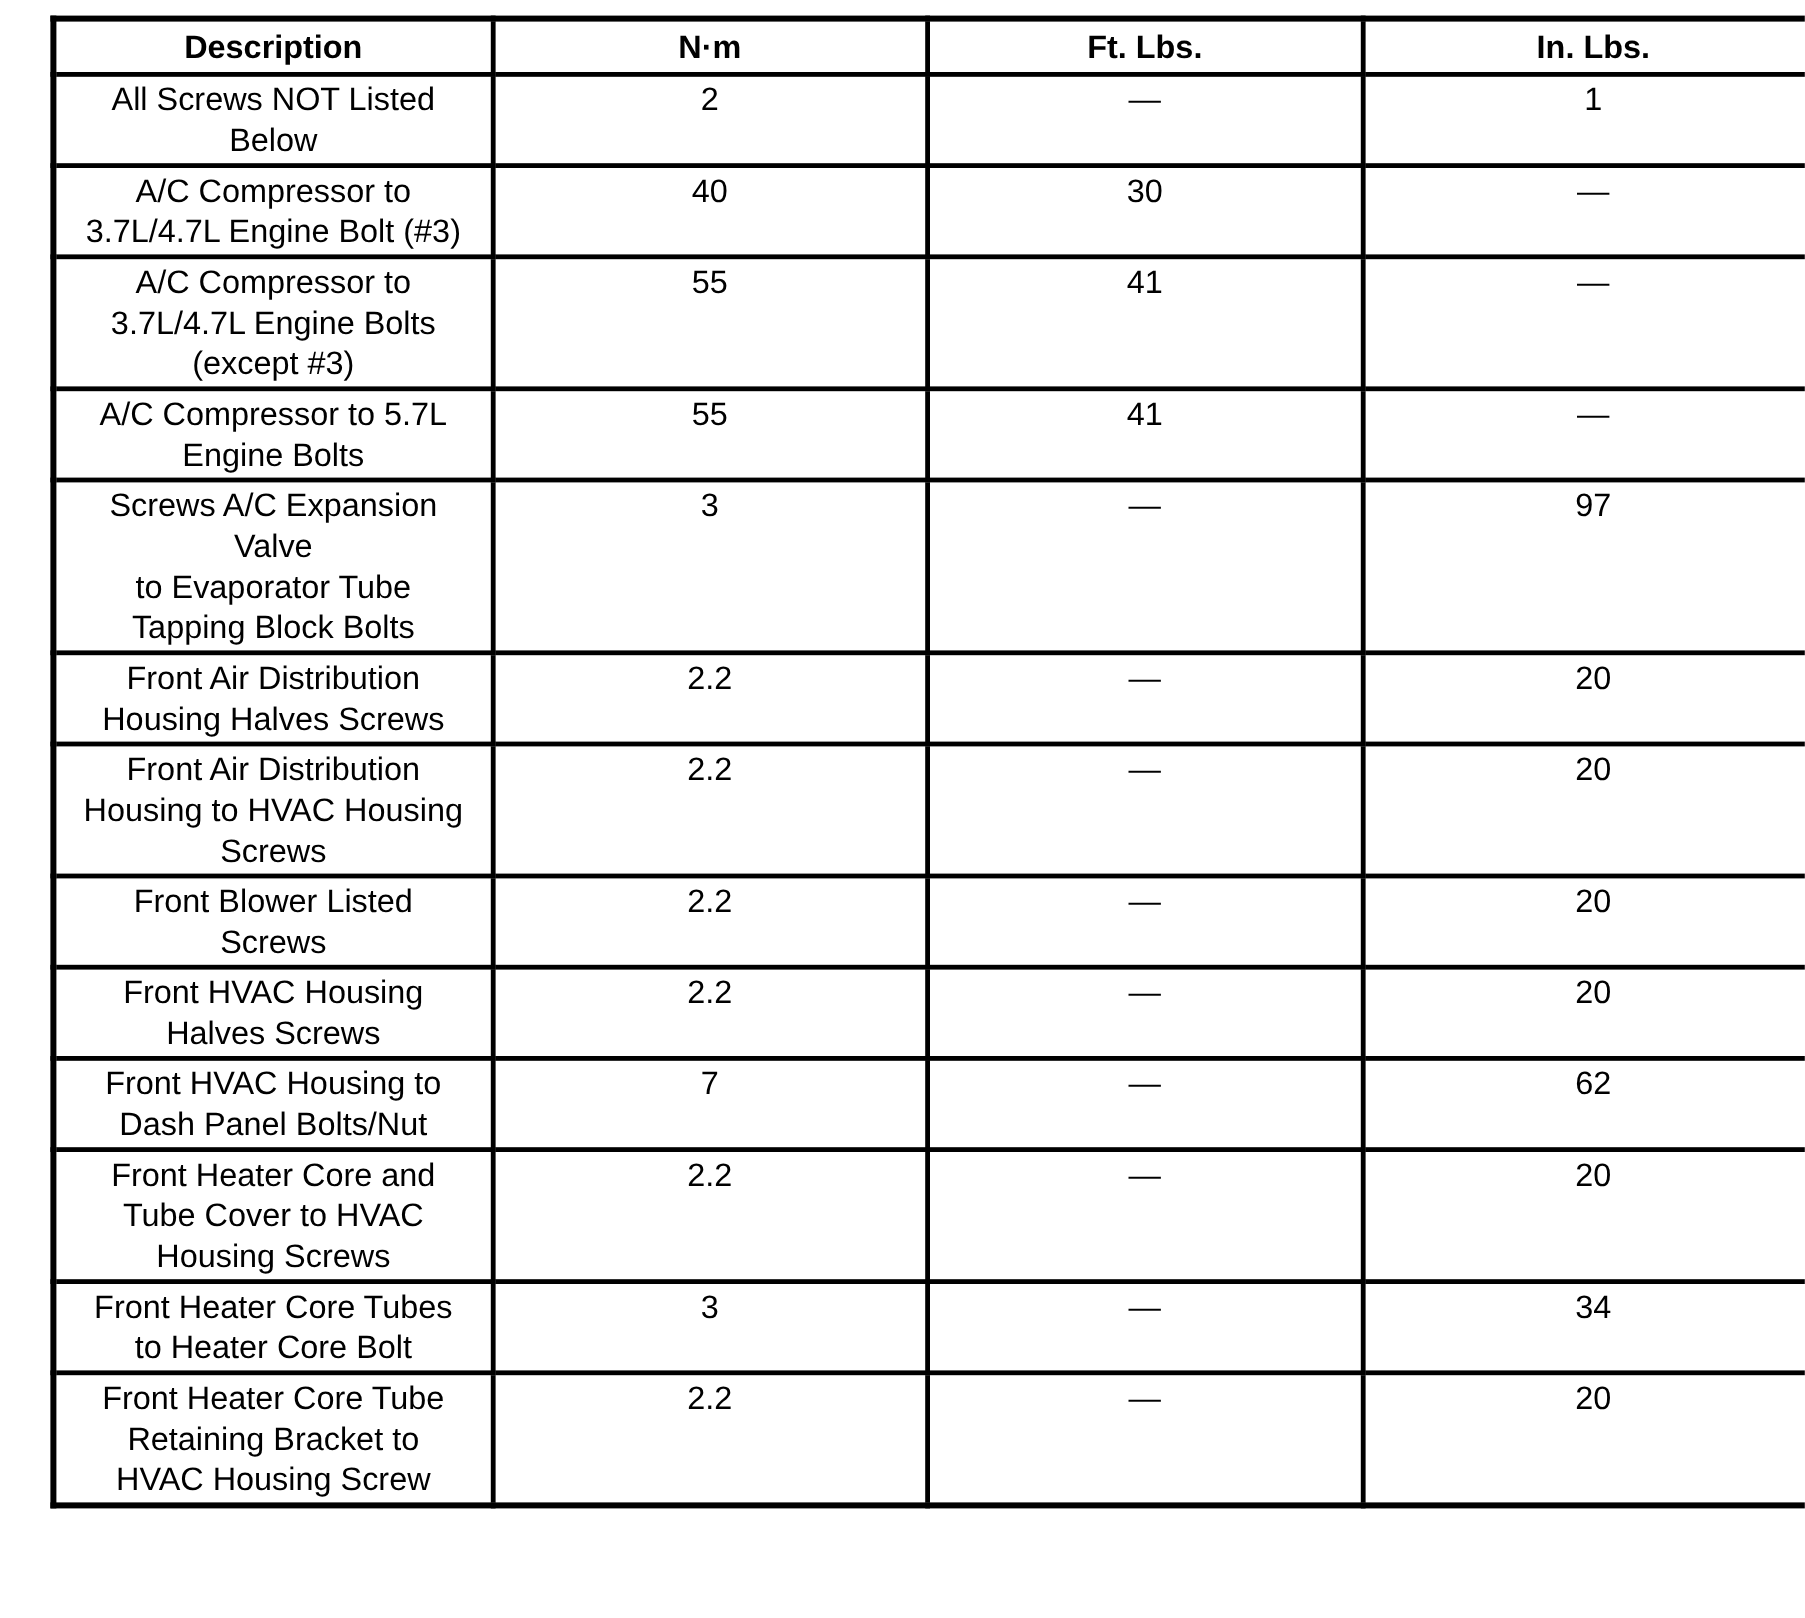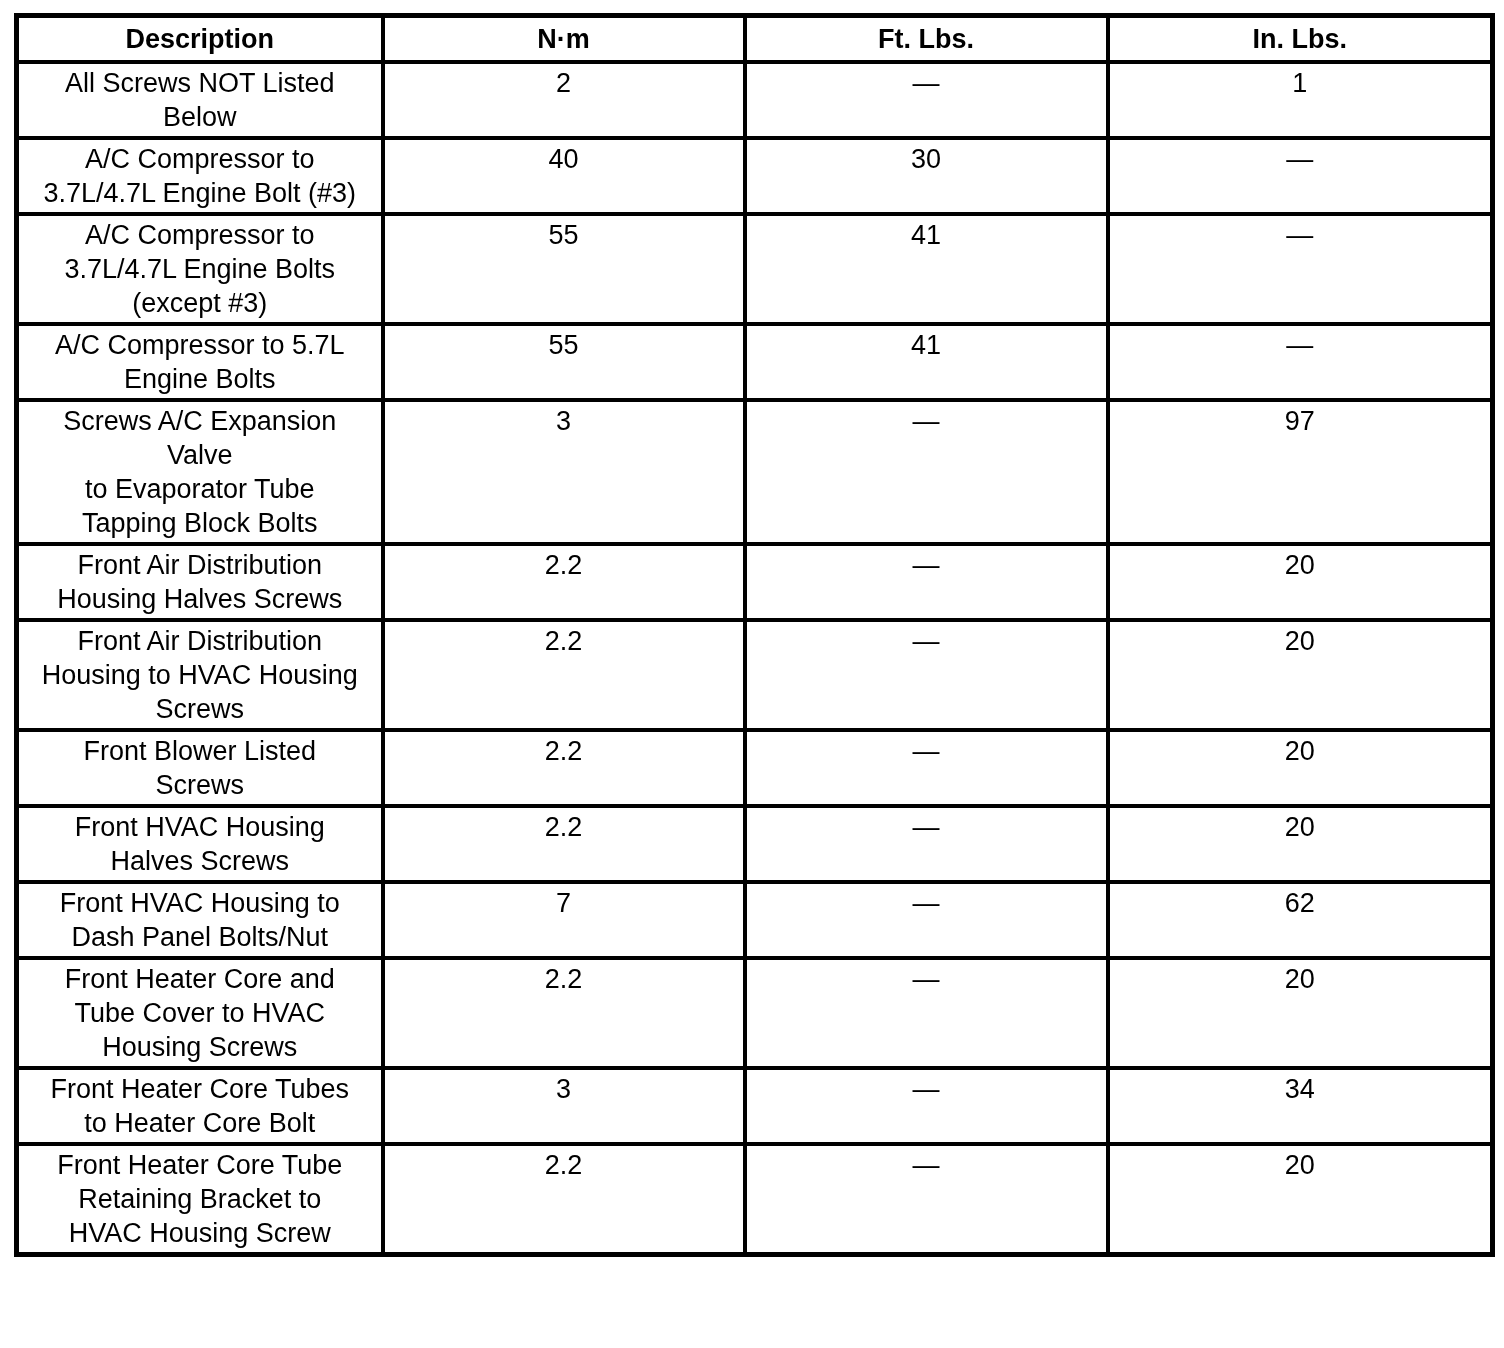--- a/index.html
+++ b/index.html
@@ -6,20 +6,21 @@
     margin: 0;
     padding: 0;
     background: #ffffff;
   }
   .page {
     width: 1340px;
     height: 1348px;
     box-sizing: border-box;
     padding: 13px 14px;
     background: #ffffff;
+    margin-left: 28px;
   }
   table.spec {
     border-collapse: collapse;
     table-layout: fixed;
     width: 1476px;
     border: 5px solid #000000;
     font-family: "Liberation Sans", sans-serif;
     font-size: 27px;
     line-height: 34px;
     color: #000000;

